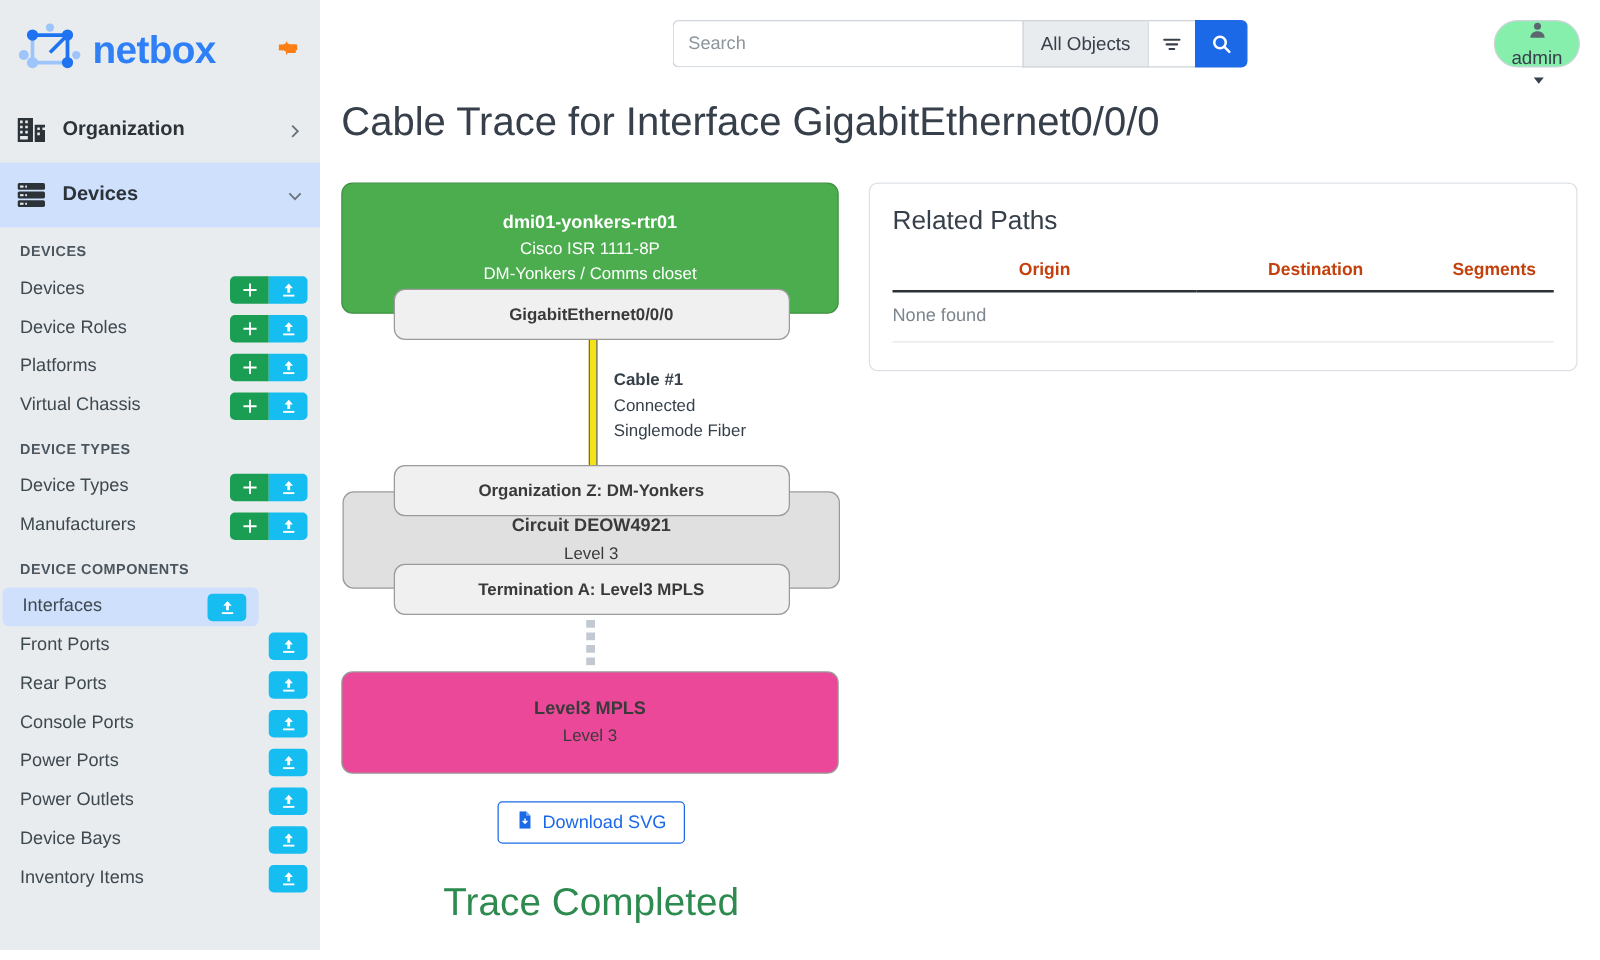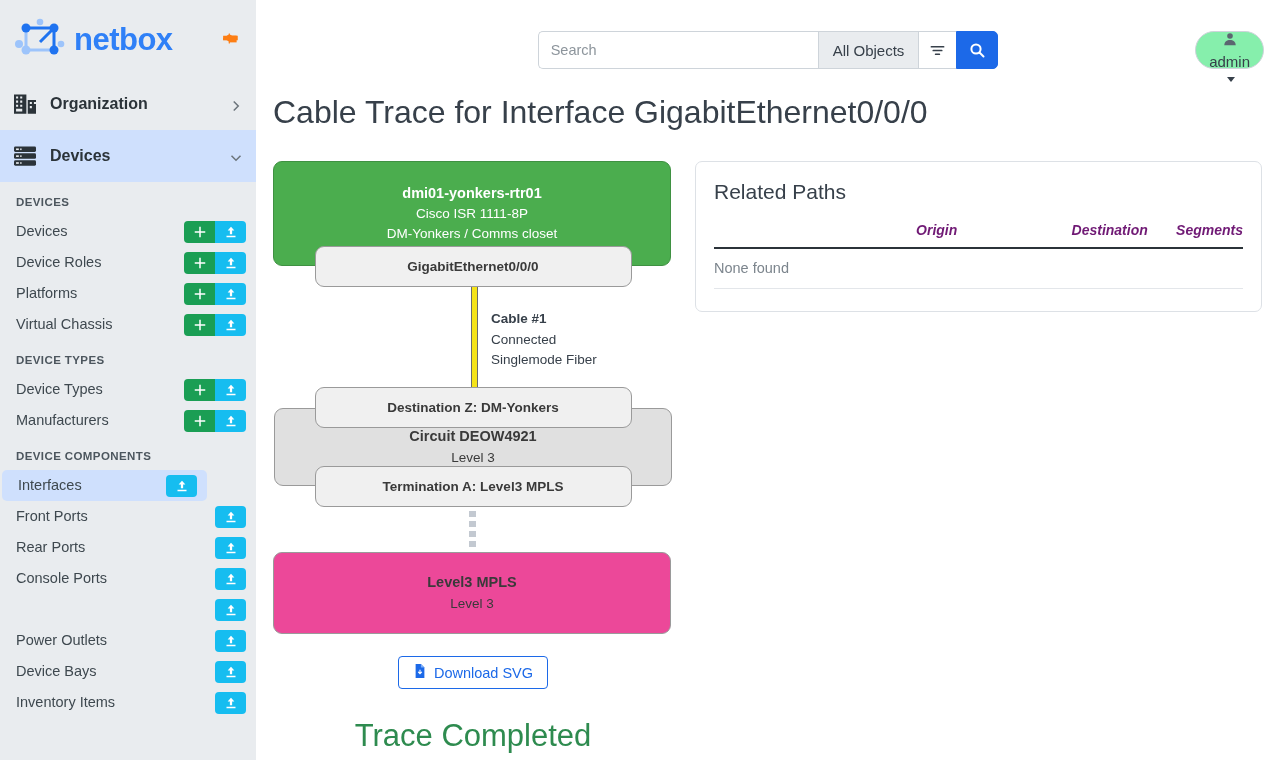--- a/index.html
+++ b/index.html
@@ -62,21 +62,21 @@
   }
   .mini-add { background: #1a9e54; border-radius: 4px 0 0 4px; }
   .mini-imp { background: #16bdf0; border-radius: 0 4px 4px 0; }
   .mini-imp.solo { border-radius: 4px; width: 31px; }
   .mini-btn svg { width: 12px; height: 12px; }
 
   
   .main { flex: 1; height: 768px; background: #fff; overflow: hidden; position: relative; }
   .topbar {
     height: 70px; display: flex; align-items: center;
-    padding: 16px 16px; position: relative; margin-top: 15px;
+    padding: 16px 16px; position: relative;
   }
   .search-wrap { display: flex; margin: 0 auto; height: 38px; }
   .search-input {
     width: 280px; height: 38px; border: 1px solid #ced4da;
     border-right: none; border-radius: 5px 0 0 5px;
     padding: 0 12px; font-size: 14.5px; color: #37404a;
     font-family: "Liberation Sans", sans-serif; outline: none;
   }
   .search-input::placeholder { color: #8d959c; }
   .obj-select {
@@ -187,22 +187,22 @@
 
   
   .paths-col { flex: 1; }
   .card {
     border: 1px solid #dde1e6; border-radius: 7px; background: #fff;
     padding: 18px 18px 22px 18px; width: 567px;
   }
   .card-title { font-size: 21px; font-weight: 400; color: #37404a; margin-bottom: 18px; }
   table.paths { width: 100%; border-collapse: collapse; }
   table.paths th {
-    text-align: right; font-size: 14px; font-weight: 700; color: #701a75;
-    padding: 0 0 9px 0; border-bottom: 2px solid #2b3339; font-style: italic;
+    text-align: center; font-size: 14px; font-weight: 700; color: #c2410c;
+    padding: 0 0 9px 0; border-bottom: 2px solid #2b3339;
   }
   table.paths th.c-origin { width: 46%; }
   table.paths th.c-dest { width: 36%; }
   table.paths td {
     font-size: 14.5px; color: #7c858d; padding: 11px 0 12px 0;
     border-bottom: 1px solid #e3e6ea;
   }
 </style>
 </head>
 <body>
@@ -415,20 +415,21 @@
           <span class="btn-wrap">
             <span class="mini-btn mini-imp solo">
               <svg viewBox="0 0 16 16" fill="currentColor">
                 <path d="M8 1l4.5 5H9.5v5h-3V6H3.5L8 1z"></path>
                 <rect x="2" y="13" width="12" height="2"></rect>
               </svg>
             </span>
           </span>
         </div>
         <div class="nav-row">
+          <span class="lbl">Power Ports</span>
           <span class="btn-wrap">
             <span class="mini-btn mini-imp solo">
               <svg viewBox="0 0 16 16" fill="currentColor">
                 <path d="M8 1l4.5 5H9.5v5h-3V6H3.5L8 1z"></path>
                 <rect x="2" y="13" width="12" height="2"></rect>
               </svg>
             </span>
           </span>
         </div>
         <div class="nav-row">
@@ -513,21 +514,21 @@
 
         <div class="cable-region">
           <div class="cable-line"></div>
           <div class="cable-labels">
             <div class="cl-title">Cable #1</div>
             <div>Connected</div>
             <div>Singlemode Fiber</div>
           </div>
         </div>
 
-        <div class="node node-term" style="margin-top:0;">Destination Z: DM-Yonkers</div>
+        <div class="node node-term" style="margin-top:0;">Organization Z: DM-Yonkers</div>
 
         <div class="node node-circuit">
           <div class="c1">Circuit DEOW4921</div>
           <div class="c2">Level 3</div>
         </div>
 
         <div class="node node-term">Termination A: Level3 MPLS</div>
 
         <div class="dots-region">
           <div class="dots-line"></div>

